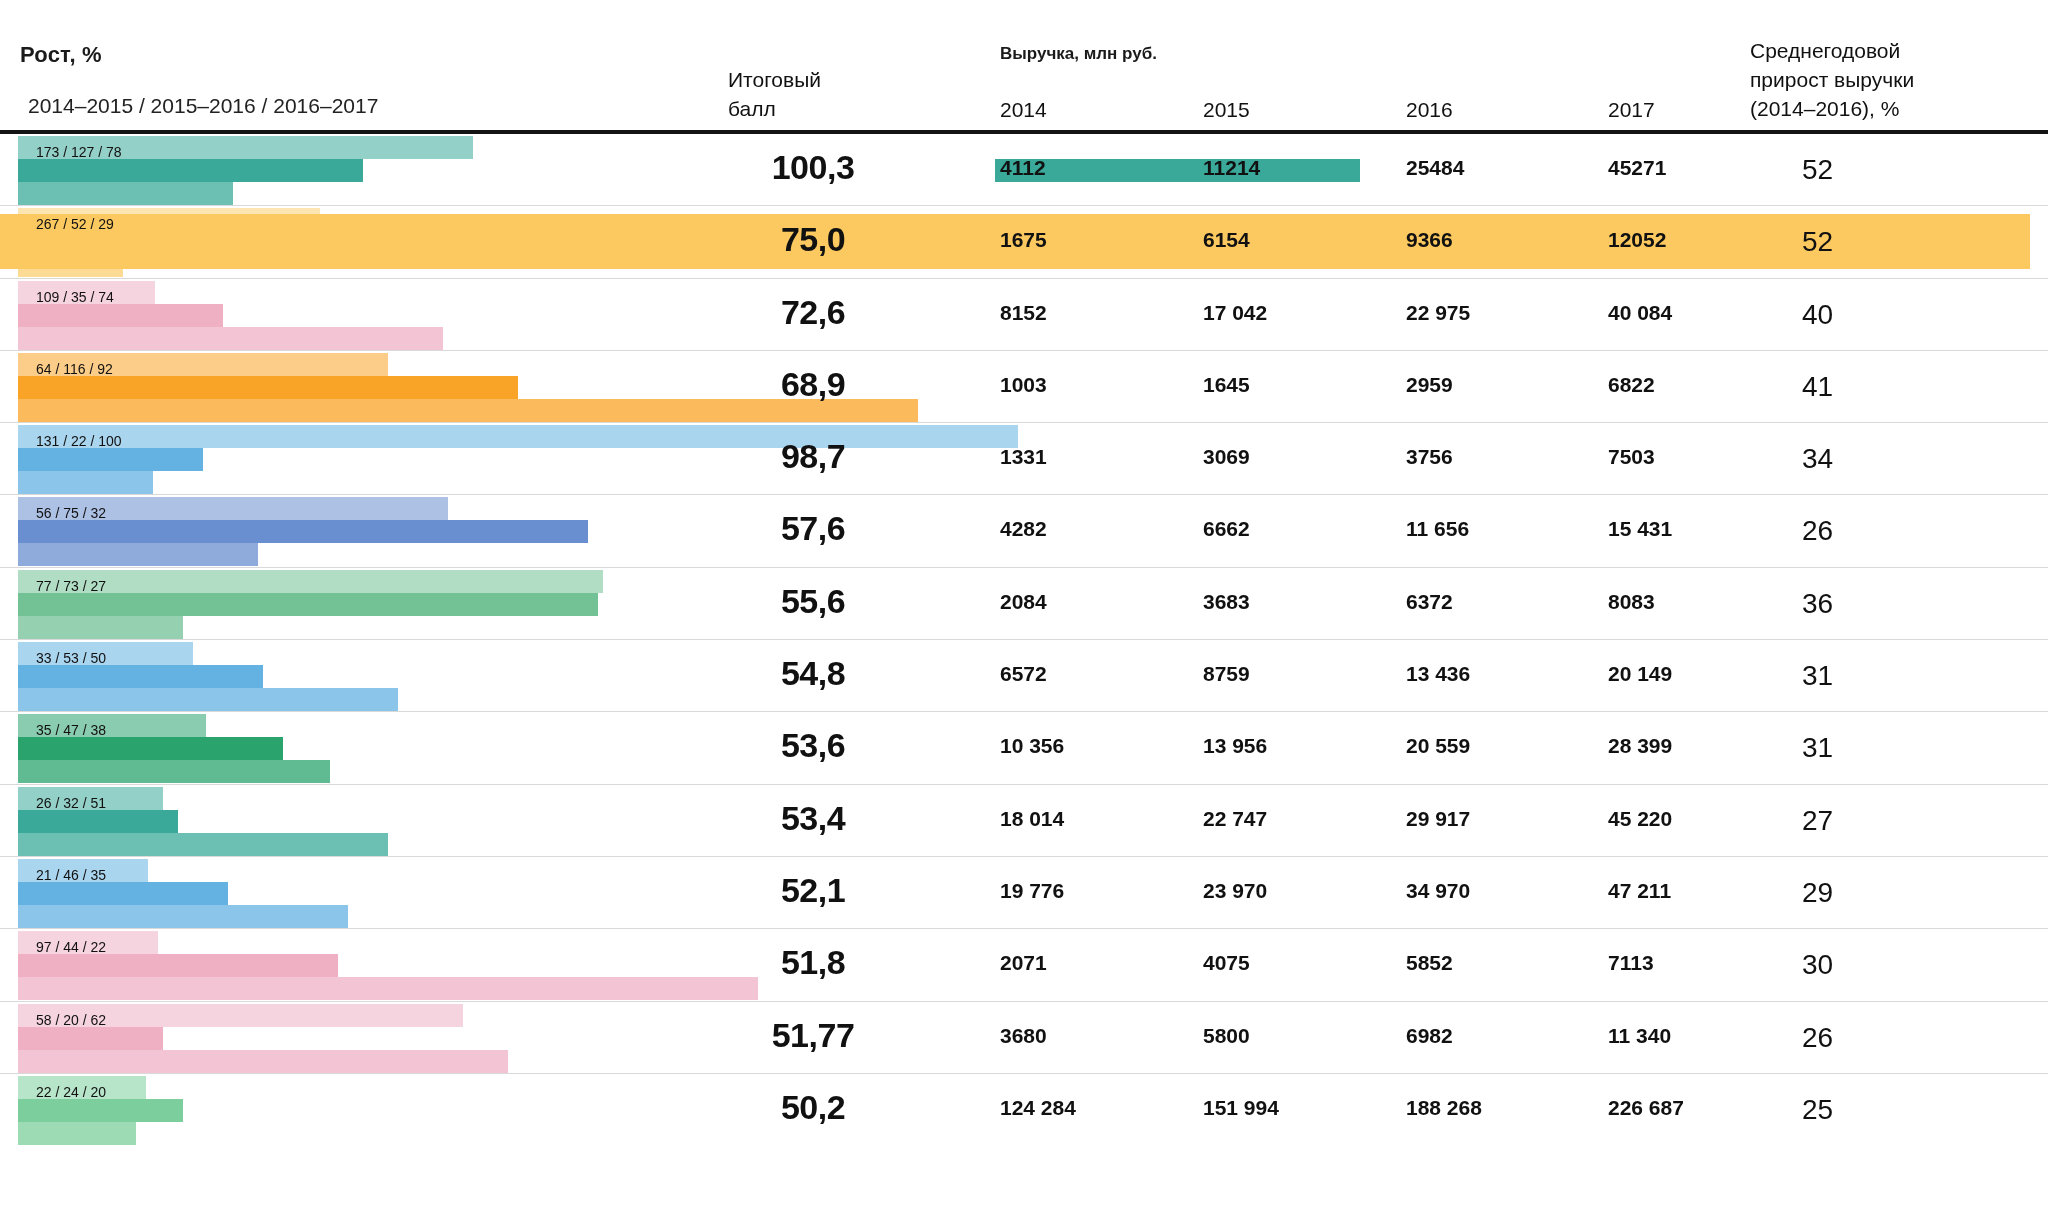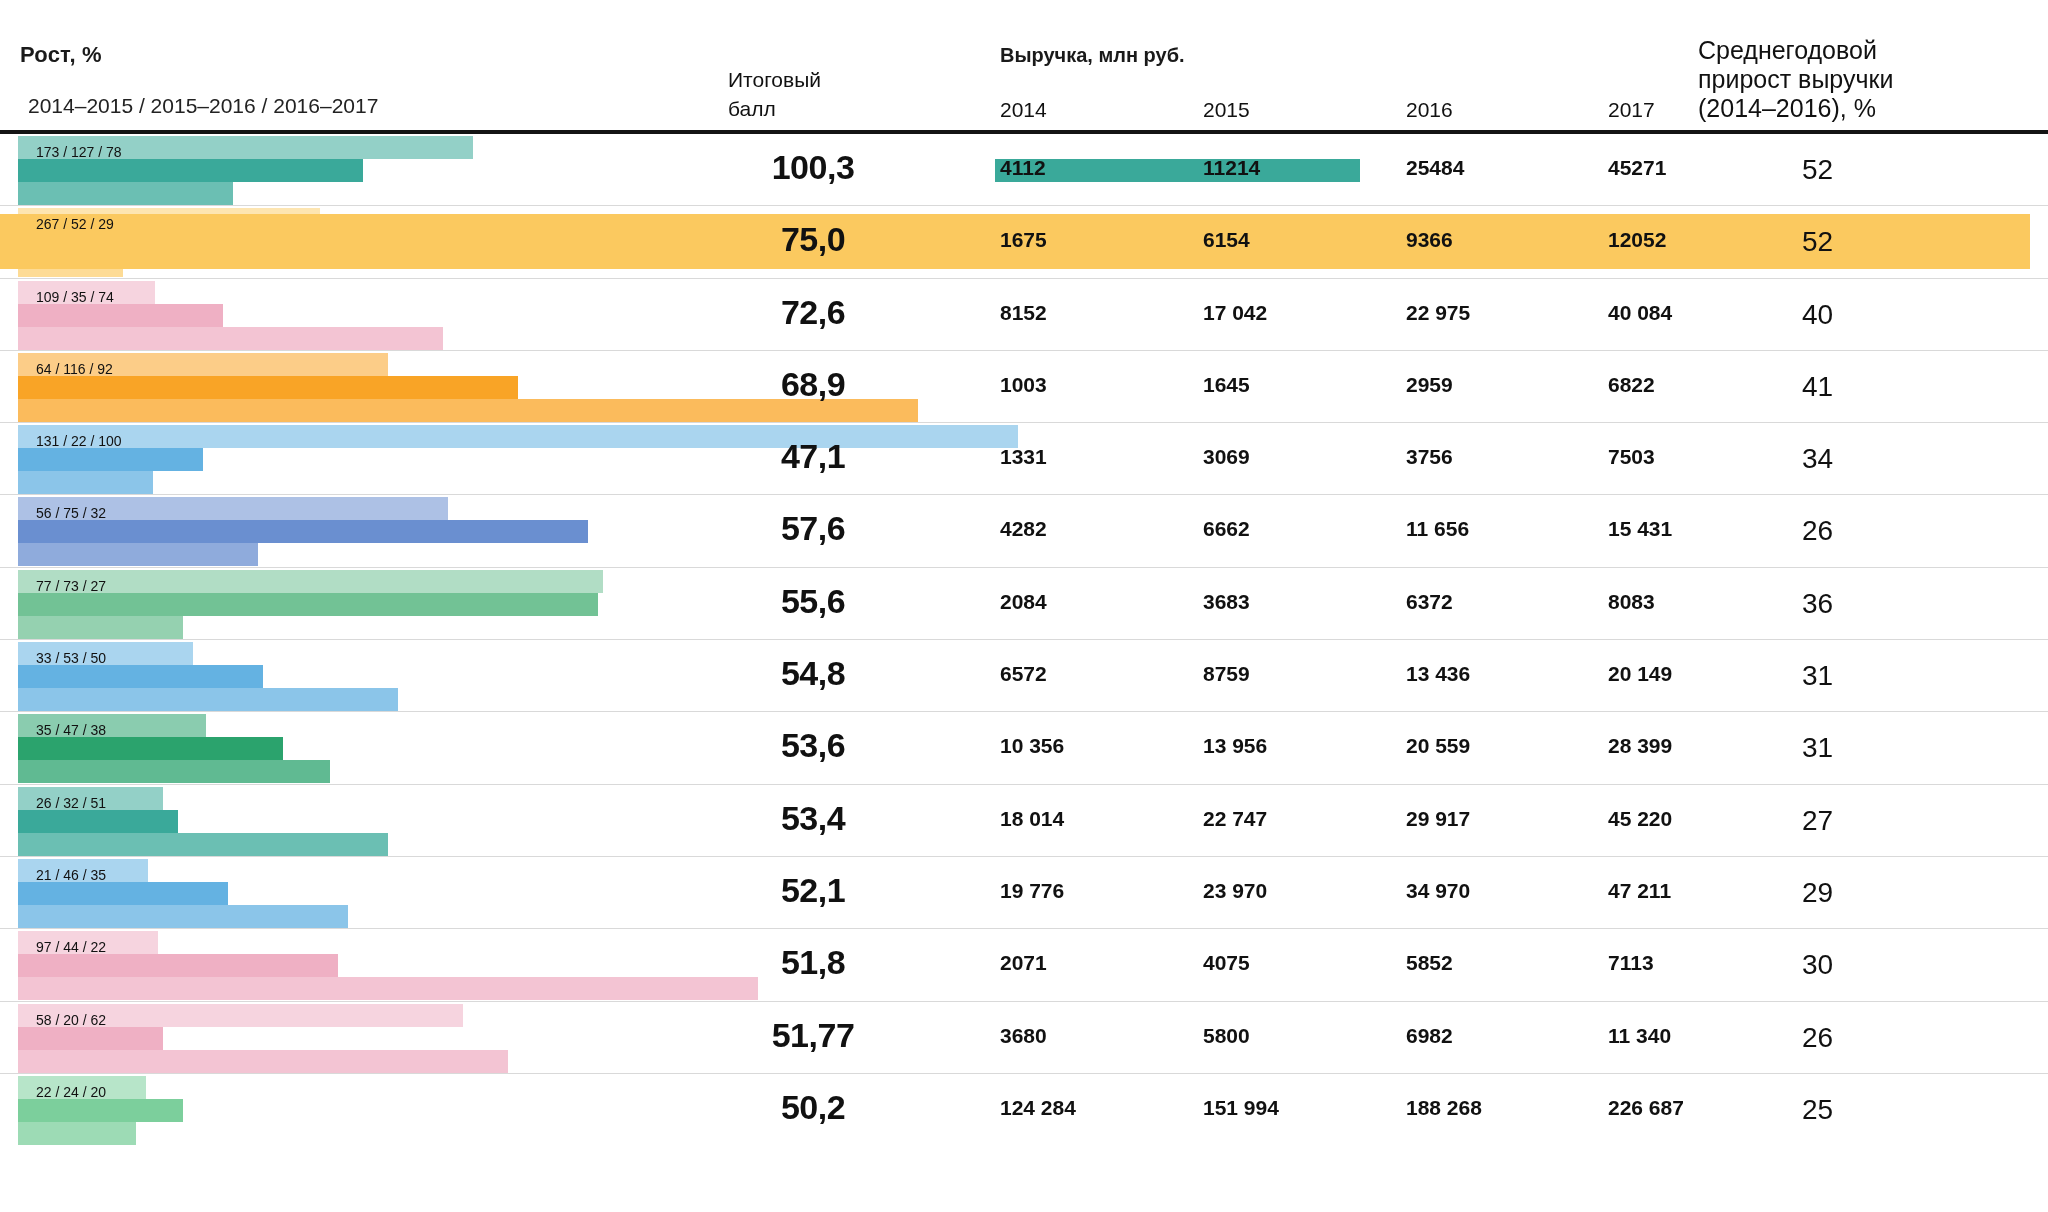--- a/index.html
+++ b/index.html
@@ -49,38 +49,38 @@
     left: 728px; top: 65px;
     width: 170px;
     font-size: 21px;
     line-height: 29px;
     font-weight: normal;
     color: #111;
   }
   .hdr-revenue {
     position: absolute;
     left: 1000px; top: 44px;
-    font-size: 20px;
+    font-size: 17px;
     font-weight: bold;
   }
   .hdr-year {
     position: absolute;
     top: 98px;
     font-size: 21px;
     color: #111;
   }
   .hdr-y0 { left: 1000px; }
   .hdr-y1 { left: 1203px; }
   .hdr-y2 { left: 1406px; }
   .hdr-y3 { left: 1608px; }
   .hdr-cagr {
     position: absolute;
-    left: 1698px; top: 36px;
+    left: 1750px; top: 36px;
     width: 230px;
-    font-size: 25px;
+    font-size: 21px;
     line-height: 29px;
     color: #111;
   }
 
   .rule-top {
     position: absolute;
     left: 0; top: 130px;
     width: 2048px;
     height: 4px;
     background: #141414;
@@ -256,21 +256,21 @@
         <div class="rev rev3">6822</div>
         <div class="cagr">41</div>
       </div>
       <div class="row">
         <div class="bars">
           <div class="bar b1" style="width: 1000px; background: rgb(170, 213, 239);"></div>
           <div class="bar b2" style="width: 185px; background: rgb(100, 178, 226);"></div>
           <div class="bar b3" style="width: 135px; background: rgb(139, 197, 233);"></div>
         </div>
         <div class="growth-label">131 / 22 / 100</div>
-        <div class="score">47,1</div>
+        <div class="score">98,7</div>
         <div class="rev rev0">1331</div>
         <div class="rev rev1">3069</div>
         <div class="rev rev2">3756</div>
         <div class="rev rev3">7503</div>
         <div class="cagr">34</div>
       </div>
       <div class="row">
         <div class="bars">
           <div class="bar b1" style="width: 430px; background: rgb(173, 193, 229);"></div>
           <div class="bar b2" style="width: 570px; background: rgb(106, 143, 208);"></div>

